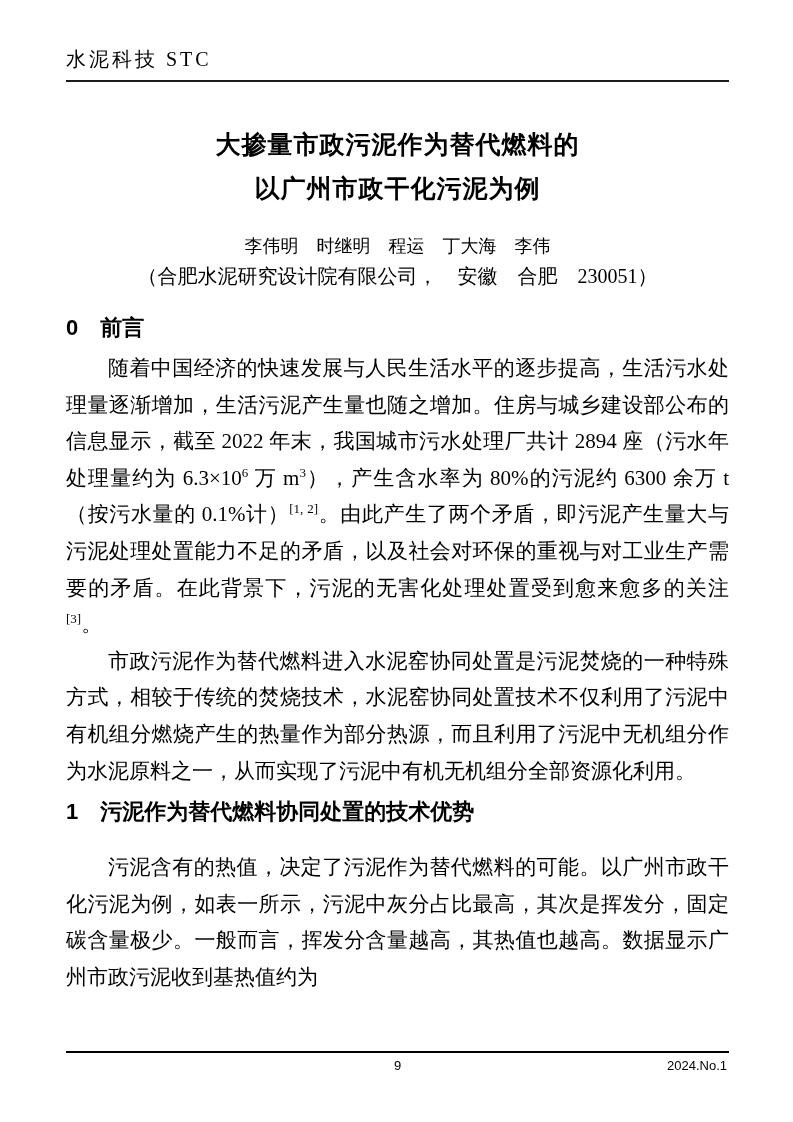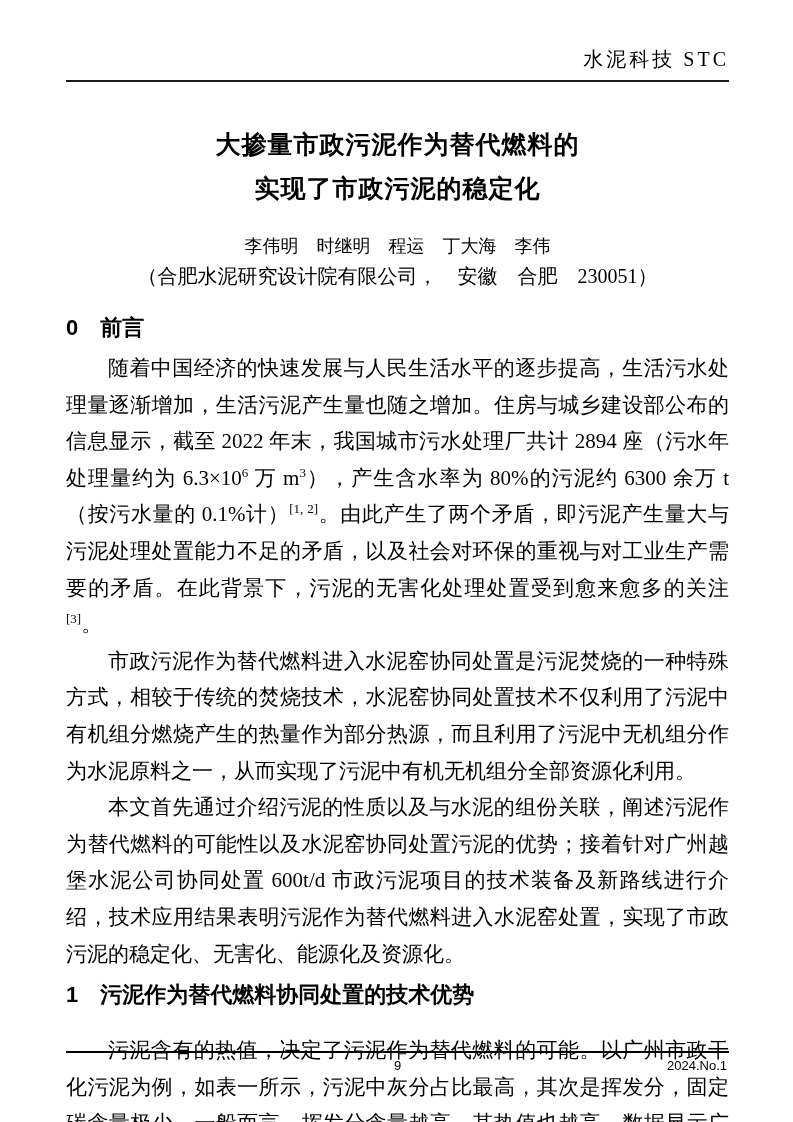--- a/index.html
+++ b/index.html
@@ -14,21 +14,21 @@
     font-family: "Liberation Serif", "DejaVu Serif", serif;
     overflow: hidden;
   }
   
   .running-header {
     position: absolute;
     top: 0; left: 66px; right: 64px;
     padding-top: 46px;
     padding-bottom: 7px;
     border-bottom: 2px solid #1c1c1c;
-    text-align: right;
+    text-align: left;
   }
   .journal-name {
     font-size: 20px;
     letter-spacing: 3px;
     font-family: "Liberation Serif", "DejaVu Serif", serif;
   }
   
   .content {
     position: absolute;
     top: 87px; left: 66px; right: 64px;
@@ -103,34 +103,33 @@
 <div class="page">
 
   <div class="running-header">
     <span class="journal-name">水泥科技 STC</span>
   </div>
 
   <div class="content">
 
     <div class="article-title">
       <div>大掺量市政污泥作为替代燃料的</div>
-      <div>实现了市政污泥的稳定化</div>
+      <div>以广州市政干化污泥为例</div>
     </div>
 
     <div class="authors">李伟明　时继明　程运　丁大海　李伟</div>
 
     <div class="affiliation">（合肥水泥研究设计院有限公司，　安徽　合肥　230051）</div>
 
     <div class="section-heading">0　前言</div>
 
     <p class="body-par"><span>随着中国经济的快速发展与人民生活水平的逐步提高，生活污水处理量逐渐增加，生活污泥产生量也随之增加。住房与城乡建设部公布的信息显示，截至 2022 年末，我国城市污水处理厂共计 2894 座（污水年处理量约为 6.3×10</span><sup>6</sup><span> 万 m</span><sup>3</sup><span>），产生含水率为 80%的污泥约 6300 余万 t（按污水量的 0.1%计）</span><sup>[1, 2]</sup><span>。由此产生了两个矛盾，即污泥产生量大与污泥处理处置能力不足的矛盾，以及社会对环保的重视与对工业生产需要的矛盾。在此背景下，污泥的无害化处理处置受到愈来愈多的关注</span><sup>[3]</sup><span>。</span></p>
 
     <p class="body-par">市政污泥作为替代燃料进入水泥窑协同处置是污泥焚烧的一种特殊方式，相较于传统的焚烧技术，水泥窑协同处置技术不仅利用了污泥中有机组分燃烧产生的热量作为部分热源，而且利用了污泥中无机组分作为水泥原料之一，从而实现了污泥中有机无机组分全部资源化利用。</p>
 
-    <p class="body-par">本文首先通过介绍污泥的性质以及与水泥的组份关联，阐述污泥作为替代燃料的可能性以及水泥窑协同处置污泥的优势；接着针对广州越堡水泥公司协同处置 600t/d 市政污泥项目的技术装备及新路线进行介绍，技术应用结果表明污泥作为替代燃料进入水泥窑处置，实现了市政污泥的稳定化、无害化、能源化及资源化。</p>
 
     <div class="section-heading mid">1　污泥作为替代燃料协同处置的技术优势</div>
 
     <p class="body-par">污泥含有的热值，决定了污泥作为替代燃料的可能。以广州市政干化污泥为例，如表一所示，污泥中灰分占比最高，其次是挥发分，固定碳含量极少。一般而言，挥发分含量越高，其热值也越高。数据显示广州市政污泥收到基热值约为</p>
 
   </div>
 
   <div class="running-footer">
     <span class="page-number">9</span>
     <span class="issue-label">2024.No.1</span>

